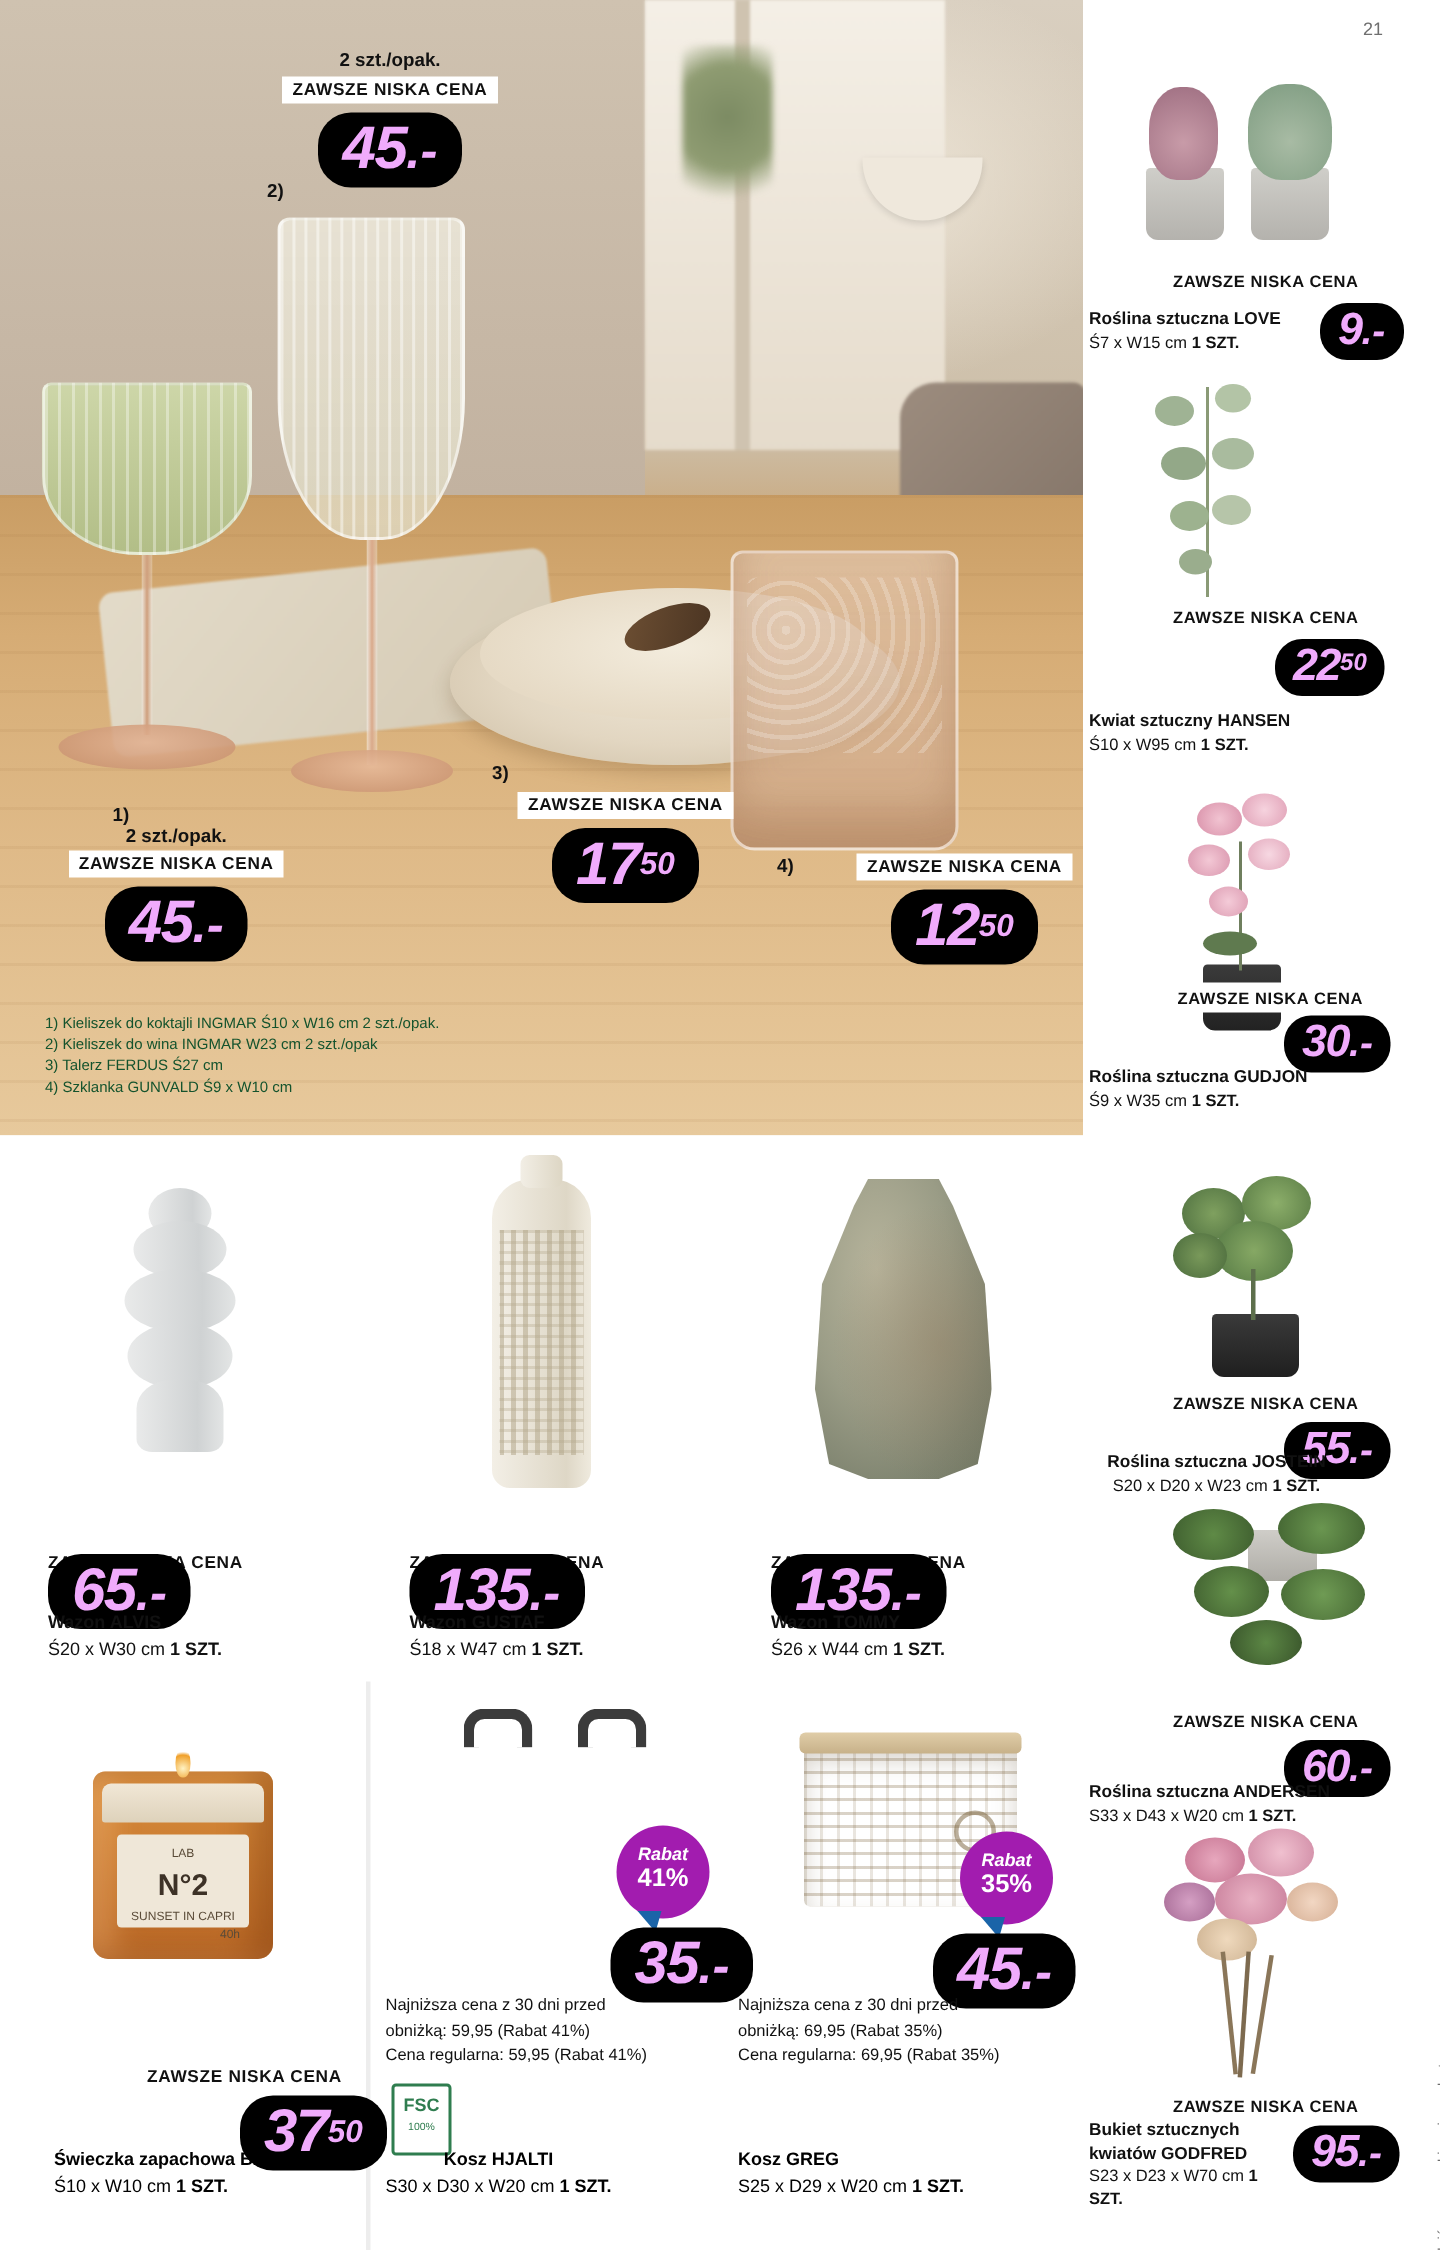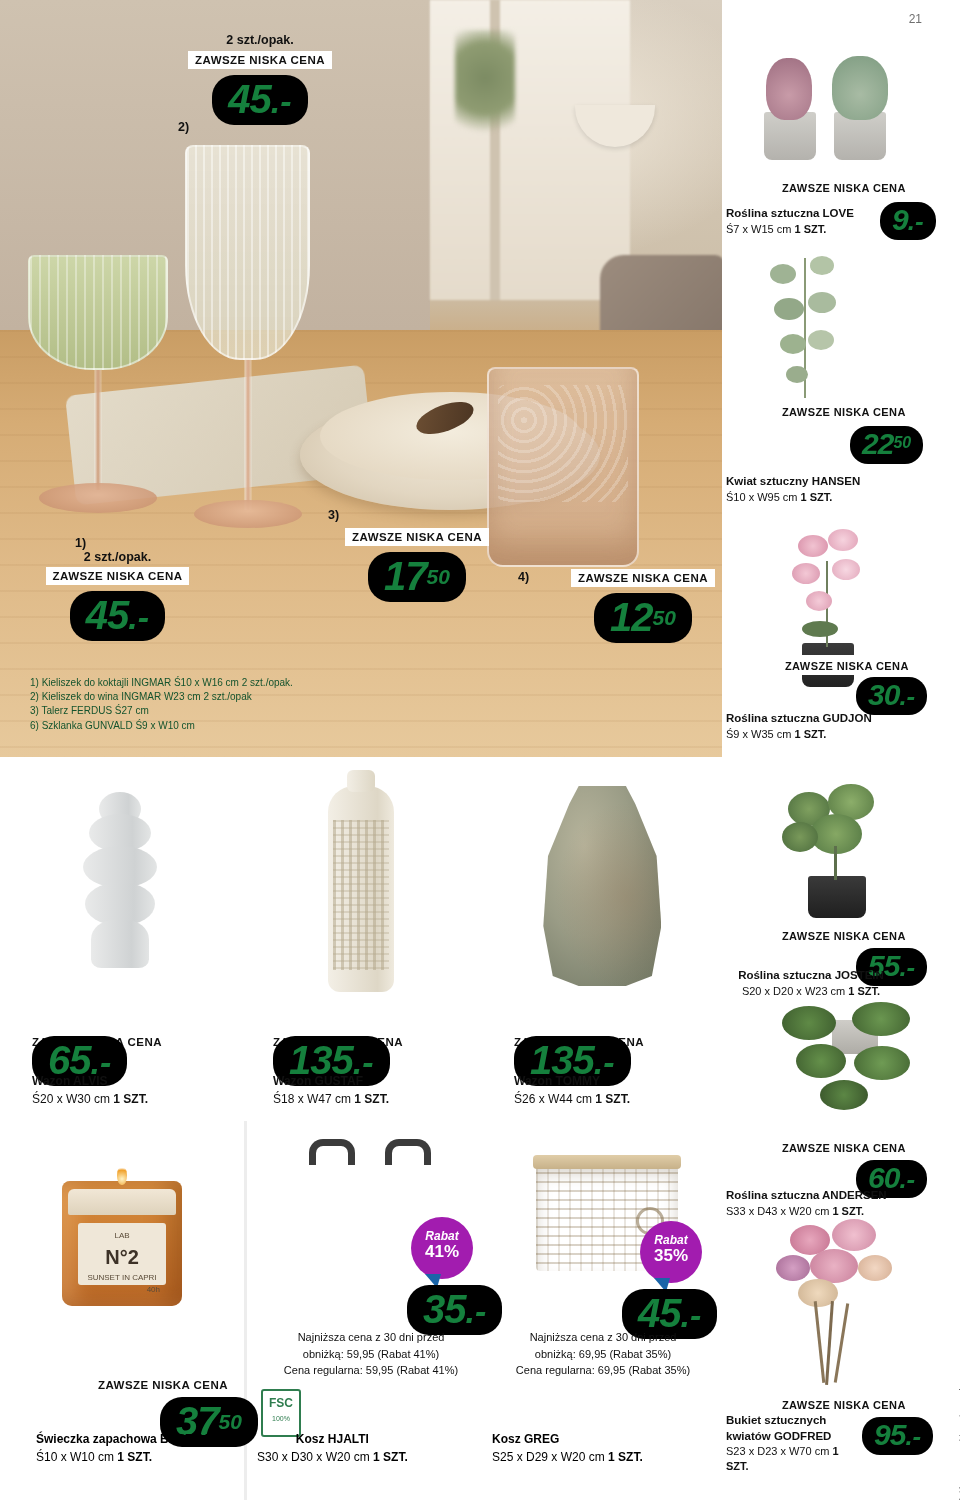--- a/index.html
+++ b/index.html
@@ -127,21 +127,21 @@
   }
   .g4:after {
     content:""; position:absolute; left:6%; top:8%; width:88%; height:60%;
     background:repeating-radial-gradient(circle at 20% 30%, rgba(255,255,255,.22) 0 3px, rgba(255,255,255,0) 3px 10px);
     border-radius:6px;
   }
 
   
   .pricetag {
     display:inline-block;
-    background:#000; color:#15803d;
+    background:#000; color:#f0abfc;
     border-radius:22px;
     padding:4px 16px 6px 16px;
     font-weight:bold;
     font-style:italic;
     line-height:1;
     white-space:nowrap;
   }
   .pricetag .big { font-size:40px; letter-spacing:-1px; }
   .pricetag .sup { font-size:21px; vertical-align:super; }
   .pricetag .dash { font-size:34px; }
@@ -276,21 +276,21 @@
     font-weight:bold; line-height:1.05; padding-top:13px;
   }
   .rabat .r1 { display:block; font-size:12px; font-style:italic; }
   .rabat .r2 { display:block; font-size:17px; }
   .rabat:after {
     content:""; position:absolute; left:14px; bottom:-9px;
     border-left:12px solid transparent; border-right:4px solid transparent;
     border-top:14px solid #1a64a8;
   }
 
-  .smallnote { font-size:11px; color:#111; line-height:1.5; text-align:center; }
+  .smallnote { font-size:11px; color:#111; line-height:1.5; }
 
   .fsc {
     position:absolute; width:40px; height:48px; border:2px solid #2f7d4f; border-radius:3px;
     color:#2f7d4f; font-size:7px; text-align:center; padding-top:24px; line-height:1.15;
   }
   .fsc:before {
     content:"FSC"; position:absolute; left:0; right:0; top:6px;
     font-size:12px; font-weight:bold;
   }
 
@@ -394,21 +394,21 @@
         <span class="pricetag">
           <span class="big">12</span><span class="sup">50</span>
         </span>
       </div>
     </div>
 
     <div class="legend">
       <div>1) Kieliszek do koktajli INGMAR Ś10 x W16 cm 2 szt./opak.</div>
       <div>2) Kieliszek do wina INGMAR W23 cm 2 szt./opak</div>
       <div>3) Talerz FERDUS Ś27 cm</div>
-      <div>6) Szklanka GUNVALD Ś9 x W10 cm</div>
+      <div>4) Szklanka GUNVALD Ś9 x W10 cm</div>
     </div>
 
     <div class="vases">
 
       <div class="vcell" style="left:0;">
         <div class="vimg">
           <div class="vase-alvis">
             <div style="top:0; width:42px; height:34px;"></div>
             <div style="top:22px; width:62px; height:38px;"></div>
             <div style="top:54px; width:74px; height:42px;"></div>

